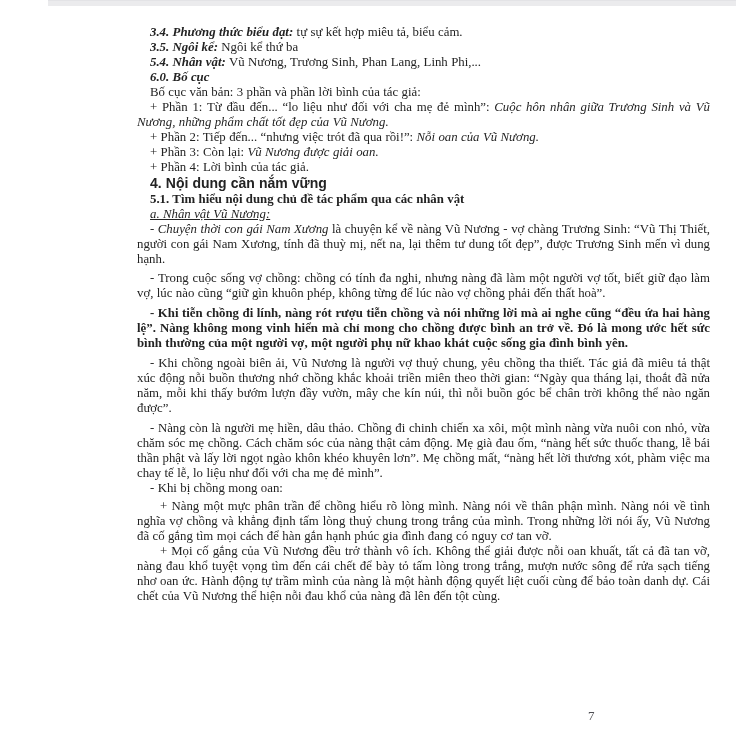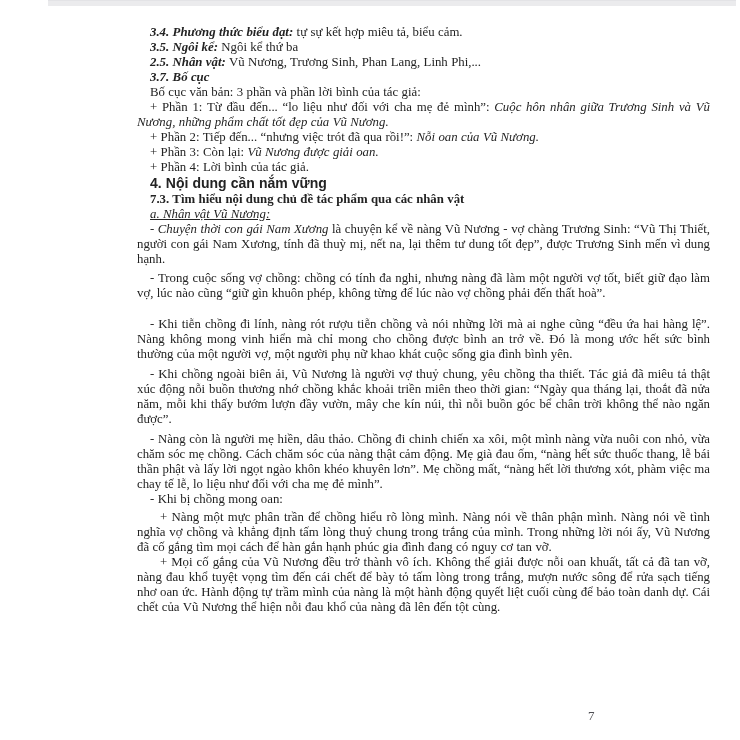--- a/index.html
+++ b/index.html
@@ -67,33 +67,33 @@
   }
 </style>
 </head>
 <body>
 
 <div class="page">
   <div class="photo-top-edge"></div>
   <div class="text-block">
       <p class="para "><span style="font-weight: bold; font-style: italic;">3.4. Phương thức biểu đạt:</span><span> tự sự kết hợp miêu tả, biểu cảm.</span></p>
       <p class="para "><span style="font-weight: bold; font-style: italic;">3.5. Ngôi kể:</span><span> Ngôi kể thứ ba</span></p>
-      <p class="para "><span style="font-weight: bold; font-style: italic;">2.5. Nhân vật:</span><span> Vũ Nương, Trương Sinh, Phan Lang, Linh Phi,...</span></p>
-      <p class="para "><span style="font-weight: bold; font-style: italic;">3.7. Bố cục</span></p>
+      <p class="para "><span style="font-weight: bold; font-style: italic;">5.4. Nhân vật:</span><span> Vũ Nương, Trương Sinh, Phan Lang, Linh Phi,...</span></p>
+      <p class="para "><span style="font-weight: bold; font-style: italic;">6.0. Bố cục</span></p>
       <p class="para "><span>Bố cục văn bản: 3 phần và phần lời bình của tác giả:</span></p>
       <p class="para "><span>+ Phần 1: Từ đầu đến... “lo liệu như đối với cha mẹ đẻ mình”: </span><span style="font-style: italic;">Cuộc hôn nhân giữa Trương Sinh và Vũ Nương, những phẩm chất tốt đẹp của Vũ Nương.</span></p>
       <p class="para "><span>+ Phần 2: Tiếp đến... “nhưng việc trót đã qua rồi!”: </span><span style="font-style: italic;">Nỗi oan của Vũ Nương.</span></p>
       <p class="para "><span>+ Phần 3: Còn lại: </span><span style="font-style: italic;">Vũ Nương được giải oan.</span></p>
       <p class="para "><span>+ Phần 4: Lời bình của tác giả.</span></p>
       <p class="para heading-sans" style="margin-top: 1px;"><span style="font-weight: bold;">4. Nội dung cần nắm vững</span></p>
-      <p class="para heading-serif" style="margin-top: 1px;"><span style="font-weight: bold;">7.3. Tìm hiểu nội dung chủ đề tác phẩm qua các nhân vật</span></p>
+      <p class="para heading-serif" style="margin-top: 1px;"><span style="font-weight: bold;">5.1. Tìm hiểu nội dung chủ đề tác phẩm qua các nhân vật</span></p>
       <p class="para heading-italic"><span style="font-style: italic;">a. Nhân vật Vũ Nương:</span></p>
       <p class="para "><span>- </span><span style="font-style: italic;">Chuyện thời con gái Nam Xương</span><span> là chuyện kể về nàng Vũ Nương - vợ chàng Trương Sinh: “Vũ Thị Thiết, người con gái Nam Xương, tính đã thuỳ mị, nết na, lại thêm tư dung tốt đẹp”, được Trương Sinh mến vì dung hạnh.</span></p>
       <p class="para " style="margin-top: 4px;"><span>- Trong cuộc sống vợ chồng: chồng có tính đa nghi, nhưng nàng đã làm một người vợ tốt, biết giữ đạo làm vợ, lúc nào cũng “giữ gìn khuôn phép, không từng để lúc nào vợ chồng phải đến thất hoà”.</span></p>
-      <p class="para " style="margin-top: 16px;"><span>- Khi tiễn chồng đi lính, nàng rót rượu tiễn chồng và nói những lời mà ai nghe cũng “đều ứa hai hàng lệ”. Nàng không mong vinh hiển mà chỉ mong cho chồng được bình an trở về. Đó là mong ước hết sức bình thường của một người vợ, một người phụ nữ khao khát cuộc sống gia đình bình yên.</span></p>
+      <p class="para " style="margin-top: 5px; font-weight: bold;"><span>- Khi tiễn chồng đi lính, nàng rót rượu tiễn chồng và nói những lời mà ai nghe cũng “đều ứa hai hàng lệ”. Nàng không mong vinh hiển mà chỉ mong cho chồng được bình an trở về. Đó là mong ước hết sức bình thường của một người vợ, một người phụ nữ khao khát cuộc sống gia đình bình yên.</span></p>
       <p class="para " style="margin-top: 5px;"><span>- Khi chồng ngoài biên ải, Vũ Nương là người vợ thuỷ chung, yêu chồng tha thiết. Tác giả đã miêu tả thật xúc động nỗi buồn thương nhớ chồng khắc khoải triền miên theo thời gian: “Ngày qua tháng lại, thoắt đã nửa năm, mỗi khi thấy bướm lượn đầy vườn, mây che kín núi, thì nỗi buồn góc bể chân trời không thể nào ngăn được”.</span></p>
       <p class="para " style="margin-top: 5px;"><span>- Nàng còn là người mẹ hiền, dâu thảo. Chồng đi chinh chiến xa xôi, một mình nàng vừa nuôi con nhỏ, vừa chăm sóc mẹ chồng. Cách chăm sóc của nàng thật cảm động. Mẹ già đau ốm, “nàng hết sức thuốc thang, lễ bái thần phật và lấy lời ngọt ngào khôn khéo khuyên lơn”. Mẹ chồng mất, “nàng hết lời thương xót, phàm việc ma chay tế lễ, lo liệu như đối với cha mẹ đẻ mình”.</span></p>
       <p class="para "><span>- Khi bị chồng mong oan:</span></p>
       <p class="para  indent-plus" style="margin-top: 3px;"><span>+ Nàng một mực phân trần để chồng hiểu rõ lòng mình. Nàng nói về thân phận mình. Nàng nói về tình nghĩa vợ chồng và khẳng định tấm lòng thuỷ chung trong trắng của mình. Trong những lời nói ấy, Vũ Nương đã cố gắng tìm mọi cách để hàn gắn hạnh phúc gia đình đang có nguy cơ tan vỡ.</span></p>
       <p class="para  indent-plus"><span>+ Mọi cố gắng của Vũ Nương đều trở thành vô ích. Không thể giải được nỗi oan khuất, tất cả đã tan vỡ, nàng đau khổ tuyệt vọng tìm đến cái chết để bày tỏ tấm lòng trong trắng, mượn nước sông để rửa sạch tiếng nhơ oan ức. Hành động tự trầm mình của nàng là một hành động quyết liệt cuối cùng để bảo toàn danh dự. Cái chết của Vũ Nương thể hiện nỗi đau khổ của nàng đã lên đến tột cùng.</span></p>
     </div>
   <div class="page-number">7</div>
 </div>
 
 </body></html>

